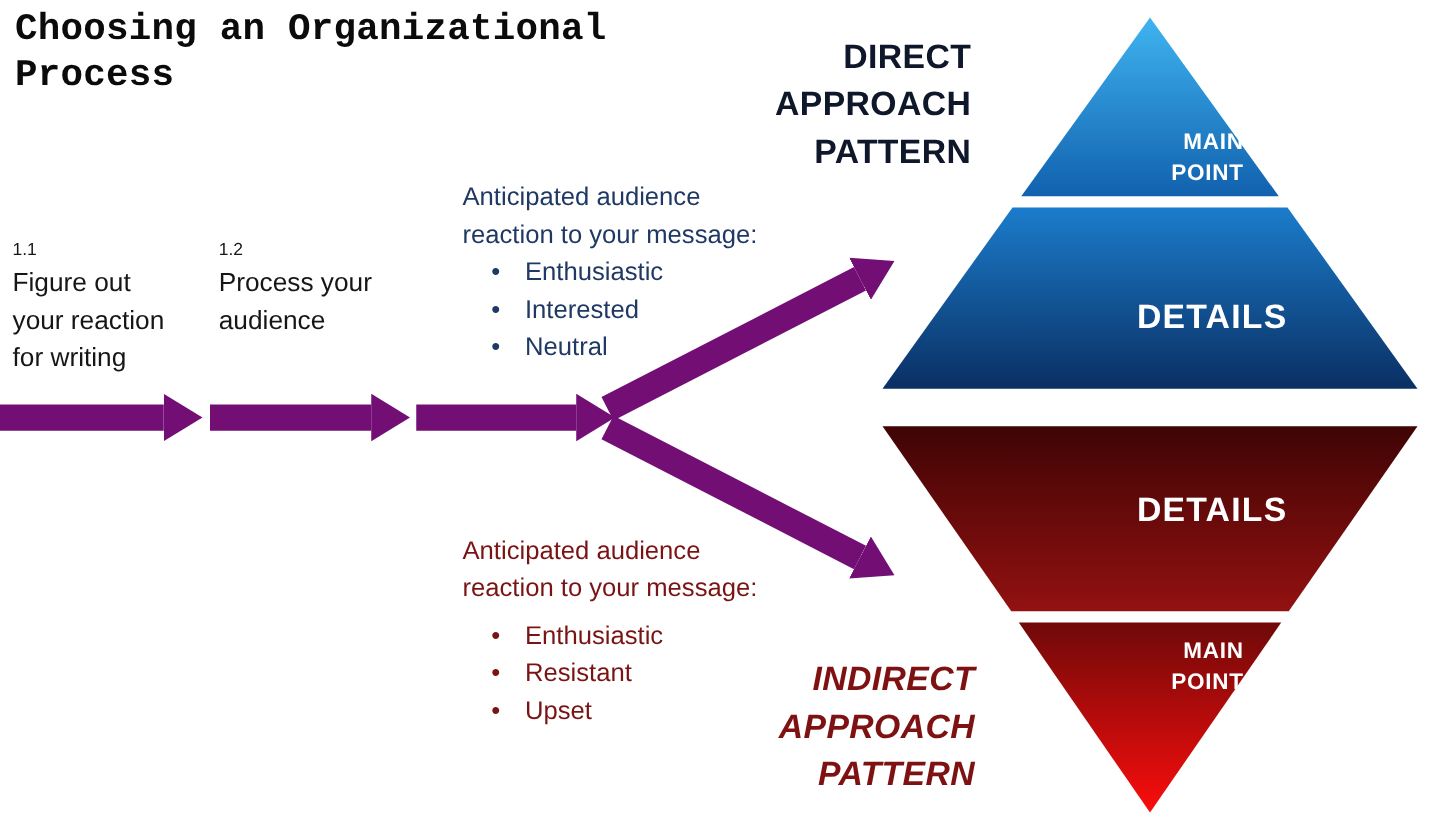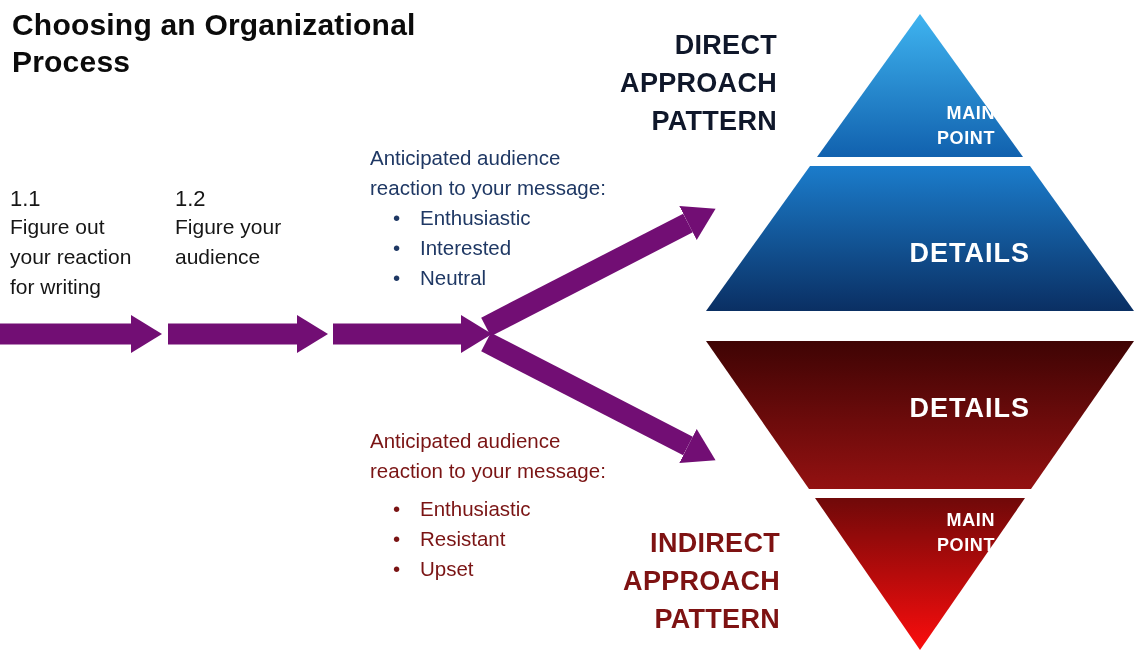--- a/index.html
+++ b/index.html
@@ -1,22 +1,22 @@
 <!DOCTYPE html>
 <html><head>
 <meta charset="utf-8">
 <style>
   html, body { margin: 0; padding: 0; background: #ffffff; }
   body { font-family: "Liberation Sans", sans-serif; }
   .slide { position: relative; width: 1147px; height: 653px; background: #ffffff; overflow: hidden; }
   .abs { position: absolute; }
 
-  .title { left: 12px; top: 6px; font-size: 30px; font-weight: bold; color: #0b0b0b; line-height: 37px; letter-spacing: 0.2px; }
+  .title { left: 12px; top: 6px; font-size: 30px; font-weight: bold; color: #0b0b0b; line-height: 37px; letter-spacing: 0.2px; font-family: Liberation Mono, monospace; }
 
-  .step-number { font-size: 22px; color: #161616; line-height: 26px; }
+  .step-number { font-size: 14px; color: #161616; line-height: 26px; }
   .step-label { font-size: 21px; color: #161616; line-height: 30px; }
 
   .reaction { font-size: 20.5px; line-height: 30px; }
   .reaction-direct { color: #1F3864; }
   .reaction-indirect { color: #7A1414; }
   .bullet-row { display: flex; padding-left: 23px; }
   .bullet-marker { width: 27px; flex: 0 0 27px; }
 
   .heading { font-size: 27px; font-weight: bold; line-height: 38px; text-align: right; letter-spacing: 0.3px; }
   .heading-direct { color: #0f172a; }
@@ -80,21 +80,21 @@
     <div class="step-label">
       <div>Figure out</div>
       <div>your reaction</div>
       <div>for writing</div>
     </div>
   </div>
 
   <div class="abs" style="left:175px; top:186px; width:160px;">
     <div class="step-number">1.2</div>
     <div class="step-label">
-      <div>Figure your</div>
+      <div>Process your</div>
       <div>audience</div>
     </div>
   </div>
 
   <div class="abs reaction reaction-direct" style="left:370px; top:143px; width:280px;">
     <div>Anticipated audience</div>
     <div>reaction to your message:</div>
     <div class="bullet-row">
       <span class="bullet-marker">•</span>
       <span>Enthusiastic</span>
@@ -125,21 +125,21 @@
       <span>Upset</span>
     </div>
   </div>
 
   <div class="abs heading heading-direct" style="left:545px; top:26px; width:232px;">
     <div>DIRECT</div>
     <div>APPROACH</div>
     <div>PATTERN</div>
   </div>
 
-  <div class="abs heading heading-indirect" style="left:545px; top:524px; width:235px;">
+  <div class="abs heading heading-indirect" style="left:545px; top:524px; width:235px;font-style:italic;">
     <div>INDIRECT</div>
     <div>APPROACH</div>
     <div>PATTERN</div>
   </div>
 
   <div class="abs pyr-label main-point" style="left:845px; top:101px; width:150px;">
     <div>MAIN</div>
     <div>POINT</div>
   </div>
   <div class="abs pyr-label details" style="left:810px; top:238px; width:220px;">DETAILS</div>

